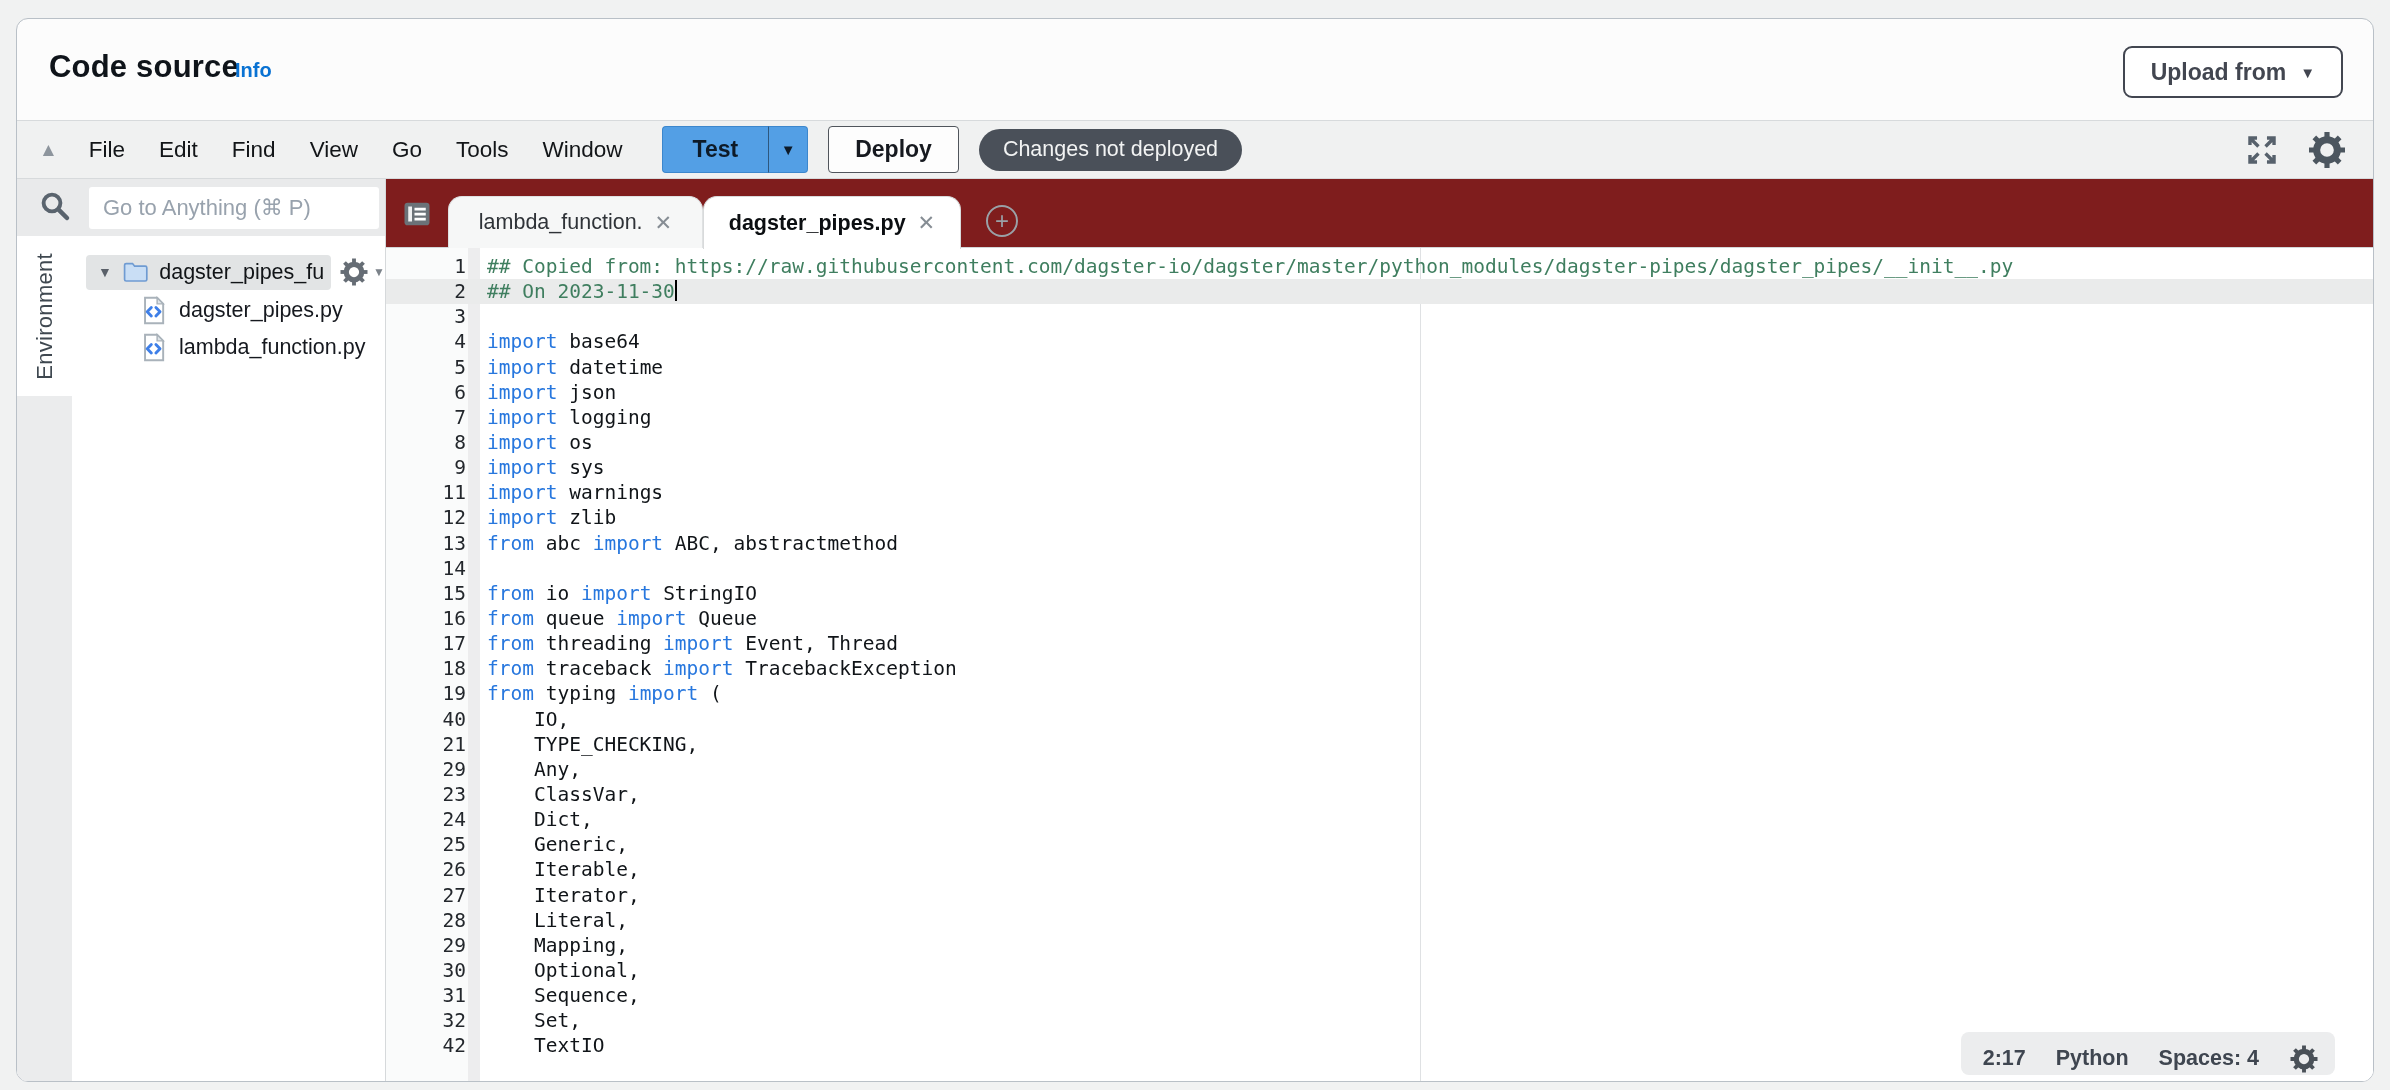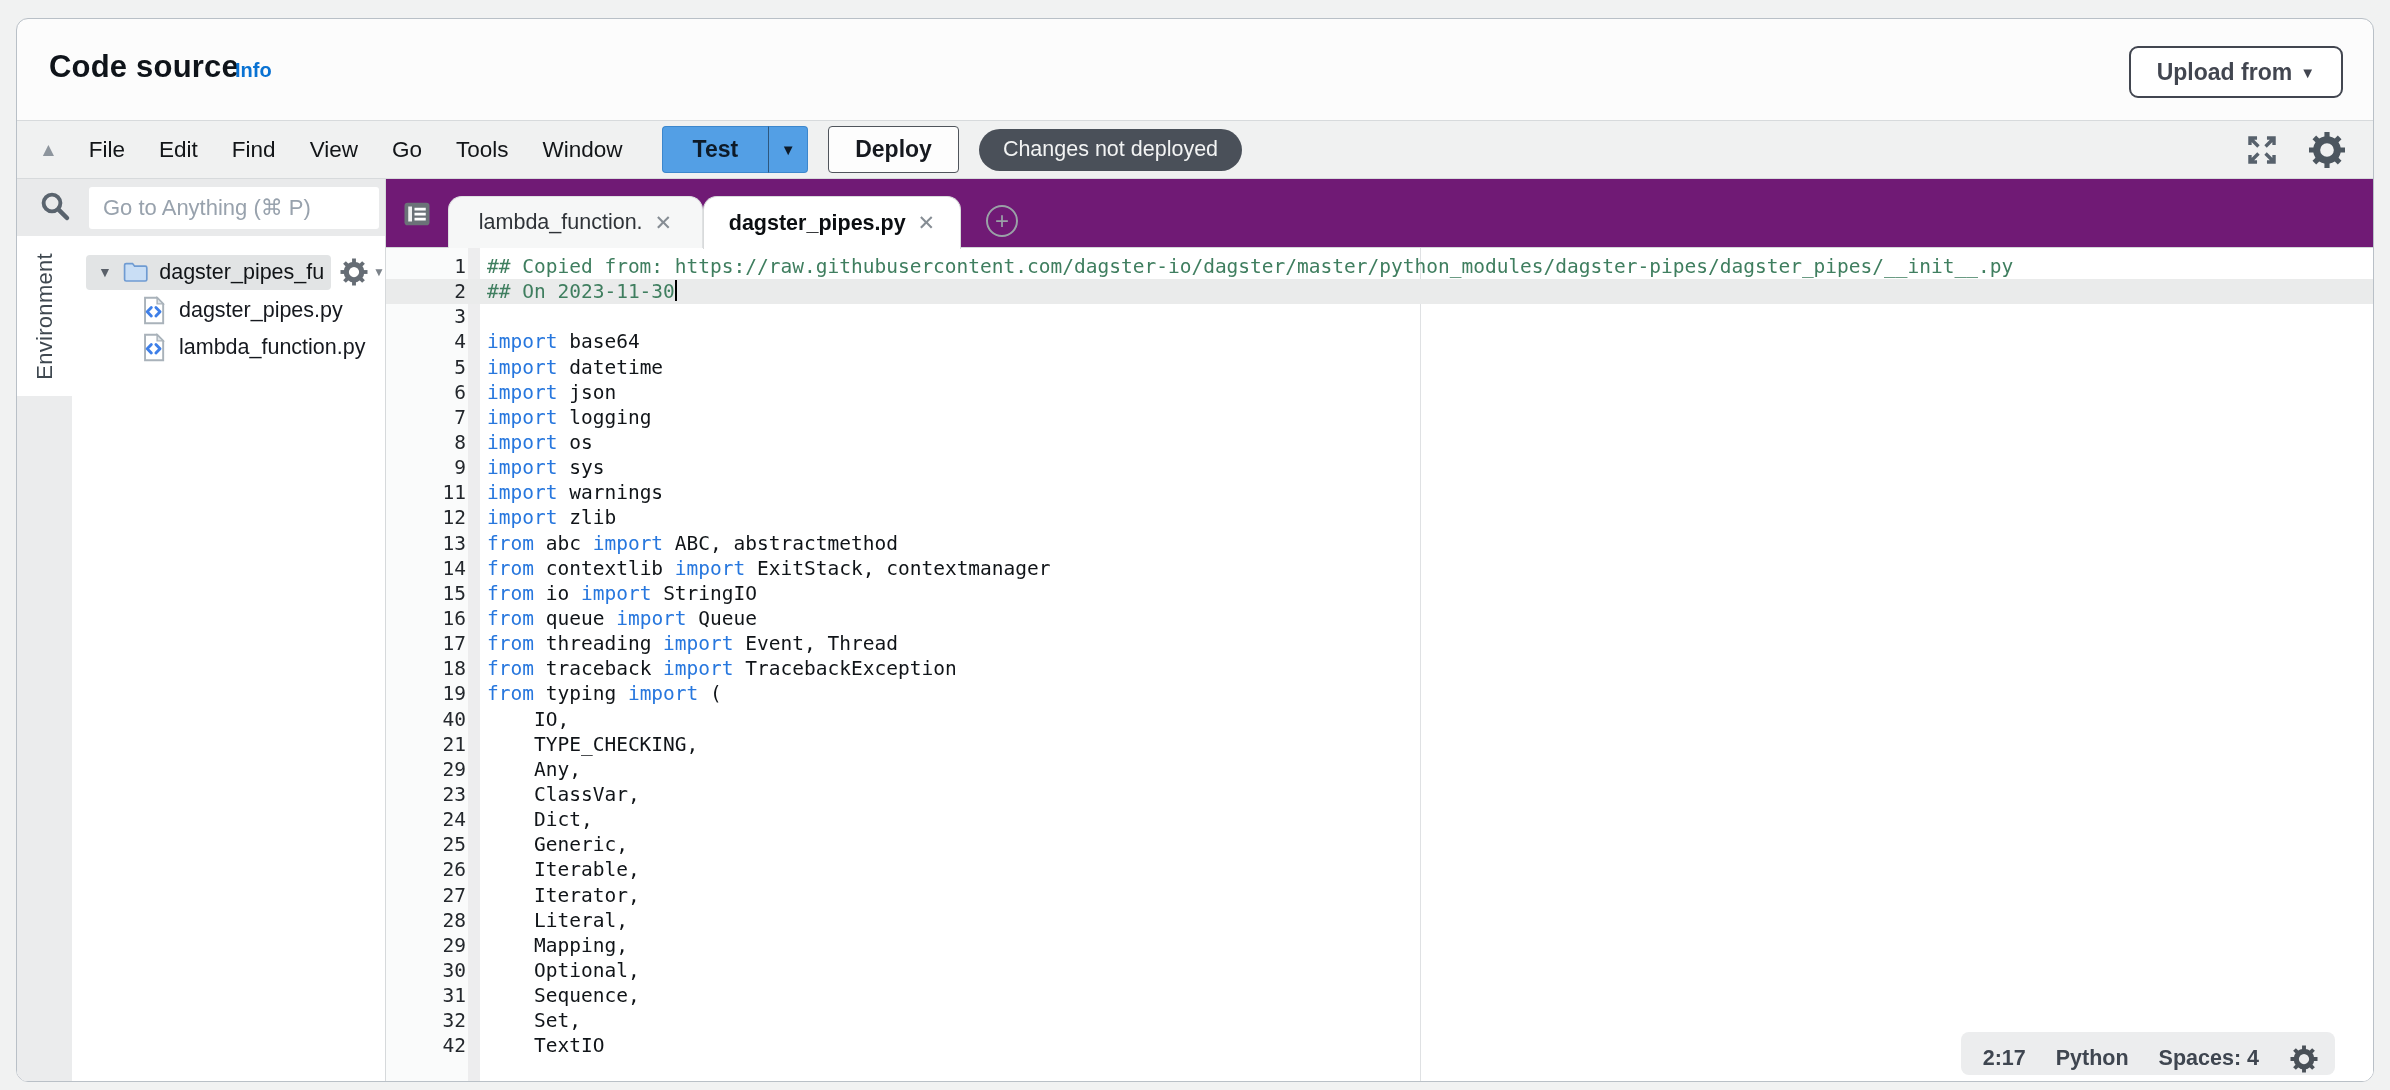--- a/index.html
+++ b/index.html
@@ -22,21 +22,21 @@
     border:1px solid #b9c0c7;
     border-radius:12px;
     overflow:hidden;
   }
   
   .card-header { position:absolute; left:0; top:0; right:0; height:101px; }
   .page-title { position:absolute; left:32px; top:30px; font-size:31px; font-weight:bold; color:#0f141a; letter-spacing:.2px; }
   .info-link { position:absolute; left:218px; top:40px; font-size:20px; font-weight:bold; color:#0972d3; cursor:pointer; }
   .upload-btn {
     position:absolute; right:30px; top:27px; height:52px;
-    display:flex; align-items:center; gap:8px; padding:0 26px;
+    display:flex; align-items:center; gap:14px; padding:0 26px;
     background:#ffffff; border:2px solid #424650; border-radius:9px;
     font-size:23px; font-weight:bold; color:#424650; cursor:pointer;
   }
   .caret-down { font-size:15px; line-height:1; }
   
   .menubar {
     position:absolute; left:0; top:101px; right:0; height:59px;
     background:#f0f1f1;
     border-top:1px solid #d7dadc; border-bottom:1px solid #d7dadc;
     display:flex; align-items:center;
@@ -101,21 +101,21 @@
   }
   .tree-caret { color:#5a6069; font-size:14px; flex:none; }
   .tree-folder-label { font-size:21.5px; color:#111417; white-space:nowrap; overflow:hidden; }
   .tree-gear { margin-left:8px; color:#666d75; display:flex; align-items:center; gap:4px; cursor:pointer; flex:none; }
   .tree-gear .caret-down { font-size:12px; color:#7c838a; }
   .tree-file-row { display:flex; align-items:center; gap:13px; padding-left:69px; height:37px; font-size:21.5px; color:#16191f; cursor:pointer; }
   
   .editor { position:absolute; left:369px; top:0; right:0; bottom:0; }
   .tabbar {
     position:absolute; left:0; top:0; right:0; height:69px;
-    background:#701a75; border-bottom:1px solid #d3d6d8;
+    background:#7f1d1d; border-bottom:1px solid #d3d6d8;
   }
   .tablist-icon { position:absolute; left:16px; top:21px; color:#6b7278; cursor:pointer; }
   .tab {
     position:absolute; top:17px; height:52px;
     display:flex; align-items:center; justify-content:center; gap:12px;
     border:1px solid #dfe1e2; border-bottom:none;
     border-radius:14px 14px 0 0; background:#f6f7f7;
     font-size:21.5px; color:#2f3338; cursor:pointer;
   }
   .tab.active { background:#ffffff; font-weight:bold; color:#0b0e11; height:53px; z-index:2; border-color:#d8dadb; }
@@ -348,21 +348,20 @@
             <div class="code-row">
               <span class="ln">12</span>
               <span class="code-text"><span class="tok-kw">import</span><span class="tok-txt"> zlib</span></span>
             </div>
             <div class="code-row">
               <span class="ln">13</span>
               <span class="code-text"><span class="tok-kw">from</span><span class="tok-txt"> abc </span><span class="tok-kw">import</span><span class="tok-txt"> ABC, abstractmethod</span></span>
             </div>
             <div class="code-row">
               <span class="ln">14</span>
-              <span class="code-text"><span class="tok-kw">from</span><span class="tok-txt"> contextlib </span><span class="tok-kw">import</span><span class="tok-txt"> ExitStack, contextmanager</span></span>
             </div>
             <div class="code-row">
               <span class="ln">15</span>
               <span class="code-text"><span class="tok-kw">from</span><span class="tok-txt"> io </span><span class="tok-kw">import</span><span class="tok-txt"> StringIO</span></span>
             </div>
             <div class="code-row">
               <span class="ln">16</span>
               <span class="code-text"><span class="tok-kw">from</span><span class="tok-txt"> queue </span><span class="tok-kw">import</span><span class="tok-txt"> Queue</span></span>
             </div>
             <div class="code-row">

